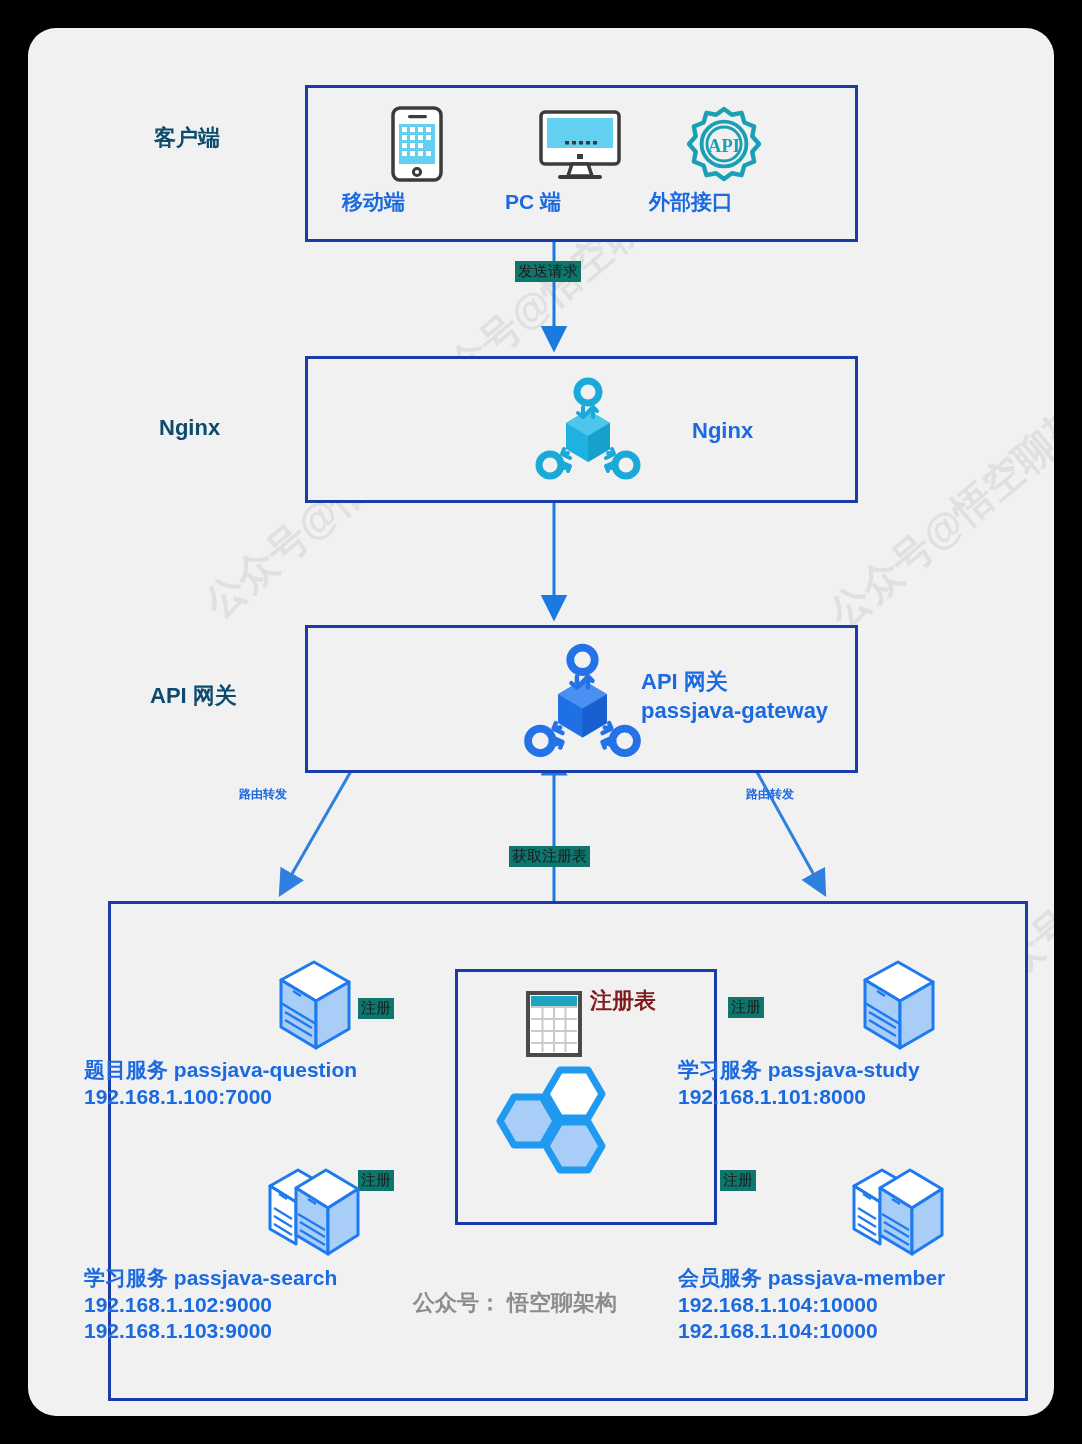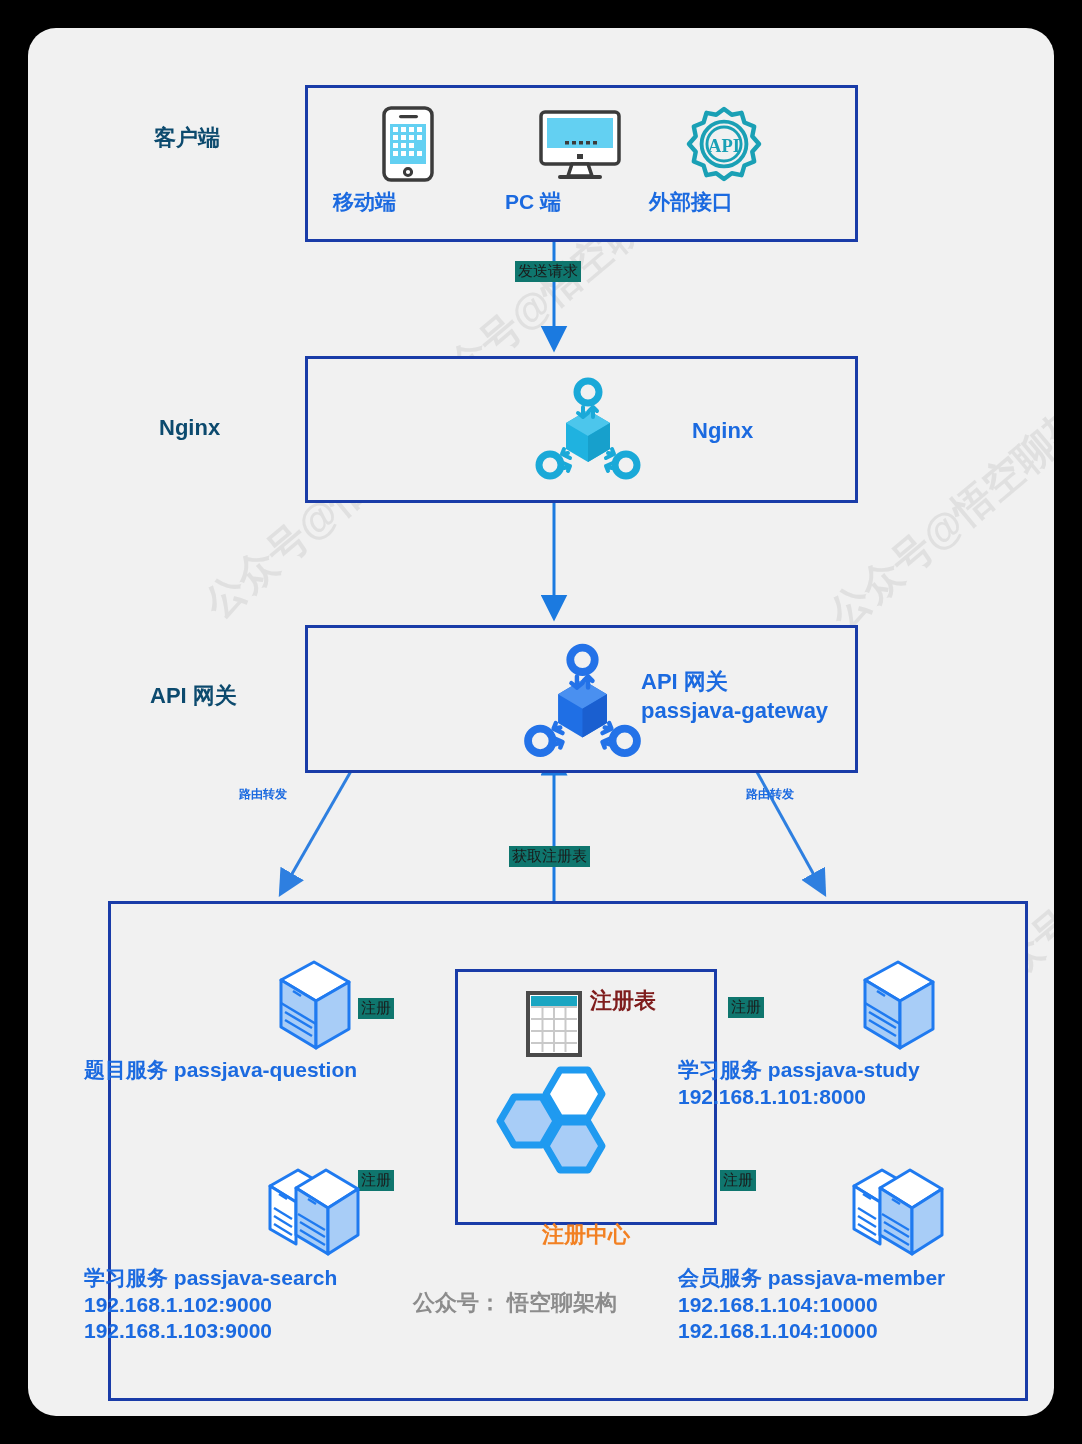--- a/index.html
+++ b/index.html
@@ -59,21 +59,21 @@
   #box-services{ left: 80px;  top: 873px; width: 920px; height: 500px; }
   #box-registry{ left: 427px; top: 941px; width: 262px; height: 256px; }
 
   
   .client-item {
     position: absolute;
     width: 150px;
     text-align: left;
     top: 78px;
   }
-  #client-mobile   { left: 305px; }
+  #client-mobile   { left: 314px; }
   #client-pc       { left: 477px; }
   #client-api      { left: 621px; }
   .client-caption {
     margin-top: 6px;
     color: #1b6ae0;
     font-size: 21px;
     font-weight: 700;
     white-space: nowrap;
   }
   .icon-slot { height: 76px; display: flex; align-items: flex-end; justify-content: center; }
@@ -335,41 +335,41 @@
   </div>
   <div id="registry-table-label">注册表</div>
 
   <div id="registry-hex">
     <svg width="122" height="118" viewBox="0 0 122 118">
       <path d="M66 6 L94 6 L108 30 L94 54 L66 54 L52 30 Z" fill="#ffffff" stroke="#1f9af0" stroke-width="7" stroke-linejoin="round"></path>
       <path d="M20 33 L48 33 L62 57 L48 81 L20 81 L6 57 Z" fill="#a8cdf7" stroke="#1f9af0" stroke-width="7" stroke-linejoin="round"></path>
       <path d="M66 58 L94 58 L108 82 L94 106 L66 106 L52 82 Z" fill="#a8cdf7" stroke="#1f9af0" stroke-width="7" stroke-linejoin="round"></path>
     </svg>
   </div>
-  <div id="registry-caption">注册中心</div>
 
   <div class="edge-label" id="edge-reg-1">注册</div>
   <div class="edge-label" id="edge-reg-2">注册</div>
   <div class="edge-label" id="edge-reg-3">注册</div>
   <div class="edge-label" id="edge-reg-4">注册</div>
 
   <div class="service" id="svc-question">
     <div class="srv-icon">
       <svg width="82" height="96" viewBox="0 0 82 96">
         <path d="M41 4 L78 25 L78 71 L41 92 L4 71 L4 25 Z" fill="none" stroke="none"></path>
         <path d="M8 22 L41 4 L76 24 L43 43 Z" fill="#ffffff" stroke="#1f7af0" stroke-width="3" stroke-linejoin="round"></path>
         <path d="M8 22 L43 43 L43 90 L8 69 Z" fill="#a8cdf7" stroke="#1f7af0" stroke-width="3" stroke-linejoin="round"></path>
         <path d="M43 43 L76 24 L76 71 L43 90 Z" fill="#a8cdf7" stroke="#1f7af0" stroke-width="3" stroke-linejoin="round"></path>
         <line x1="8" y1="45" x2="43" y2="66" stroke="#1f7af0" stroke-width="2.5"></line>
         <line x1="12" y1="54" x2="39" y2="70" stroke="#1f7af0" stroke-width="2.5"></line>
         <line x1="12" y1="62" x2="39" y2="78" stroke="#1f7af0" stroke-width="2.5"></line>
         <line x1="20" y1="33" x2="28" y2="38" stroke="#1f7af0" stroke-width="2.5"></line>
       </svg>
     </div>
     <div class="srv-name">题目服务 passjava-question</div>
+    <div class="srv-addr">192.168.1.100:7000</div>
   </div>
 
   <div class="service" id="svc-study">
     <div class="srv-icon">
       <svg width="82" height="96" viewBox="0 0 82 96">
         <path d="M8 22 L41 4 L76 24 L43 43 Z" fill="#ffffff" stroke="#1f7af0" stroke-width="3" stroke-linejoin="round"></path>
         <path d="M8 22 L43 43 L43 90 L8 69 Z" fill="#a8cdf7" stroke="#1f7af0" stroke-width="3" stroke-linejoin="round"></path>
         <path d="M43 43 L76 24 L76 71 L43 90 Z" fill="#a8cdf7" stroke="#1f7af0" stroke-width="3" stroke-linejoin="round"></path>
         <line x1="8" y1="45" x2="43" y2="66" stroke="#1f7af0" stroke-width="2.5"></line>
         <line x1="12" y1="54" x2="39" y2="70" stroke="#1f7af0" stroke-width="2.5"></line>

